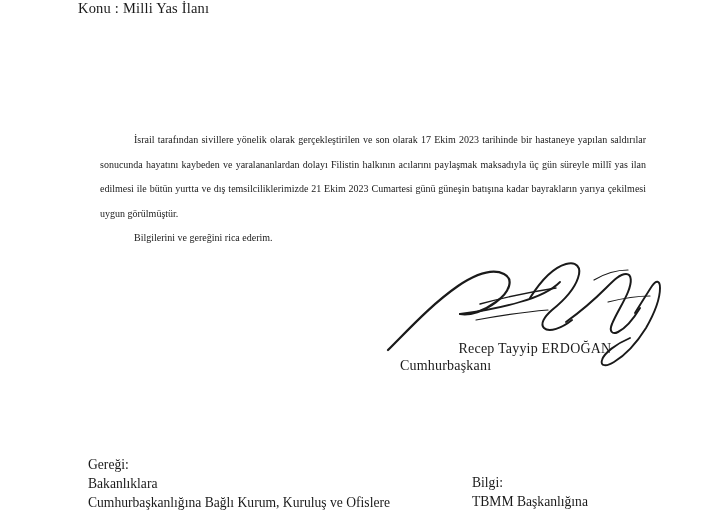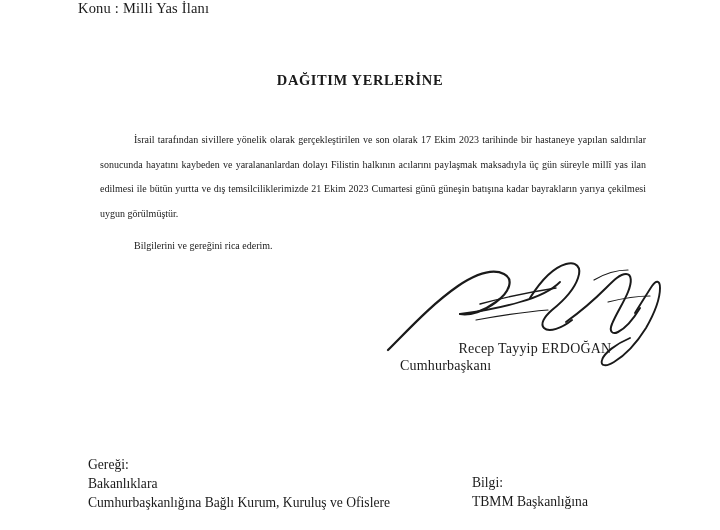--- a/index.html
+++ b/index.html
@@ -47,21 +47,21 @@
     font-size: 10px;
     line-height: 24.5px;
     text-align: justify;
     text-justify: inter-word;
   }
   .body-block p {
     margin: 0;
     text-indent: 34px;
   }
   .body-block p.second {
-    margin-top: 8px;
+    margin-top: 0;
   }
   .signature-area {
     position: absolute;
     left: 380px;
     top: 258px;
     width: 300px;
     height: 110px;
   }
   .signature-area svg {
     display: block;
@@ -101,21 +101,20 @@
     white-space: nowrap;
   }
 </style>
 </head>
 <body>
 
 <div class="page">
 
   <div class="subject-line">Konu : Milli Yas İlanı</div>
 
-  <div class="dist-heading">DAĞITIM YERLERİNE</div>
 
   <div class="body-block">
     <p class="first">İsrail tarafından sivillere yönelik olarak gerçekleştirilen ve son olarak 17 Ekim 2023 tarihinde bir hastaneye yapılan saldırılar sonucunda hayatını kaybeden ve yaralananlardan dolayı Filistin halkının acılarını paylaşmak maksadıyla üç gün süreyle millî yas ilan edilmesi ile bütün yurtta ve dış temsilciliklerimizde 21 Ekim 2023 Cumartesi günü güneşin batışına kadar bayrakların yarıya çekilmesi uygun görülmüştür.</p>
     <p class="second">Bilgilerini ve gereğini rica ederim.</p>
   </div>
 
   <div class="signature-area">
     <svg width="300" height="115" viewBox="0 0 300 115" xmlns="http://www.w3.org/2000/svg" aria-hidden="true">
       <g fill="none" stroke="#1a1a1a" stroke-linecap="round" stroke-linejoin="round">
         <path d="M8 92 C 30 70, 52 46, 78 28 C 96 16, 112 10, 124 16 C 134 21, 130 34, 116 44 C 104 53, 90 58, 80 56" stroke-width="2.2"></path>

